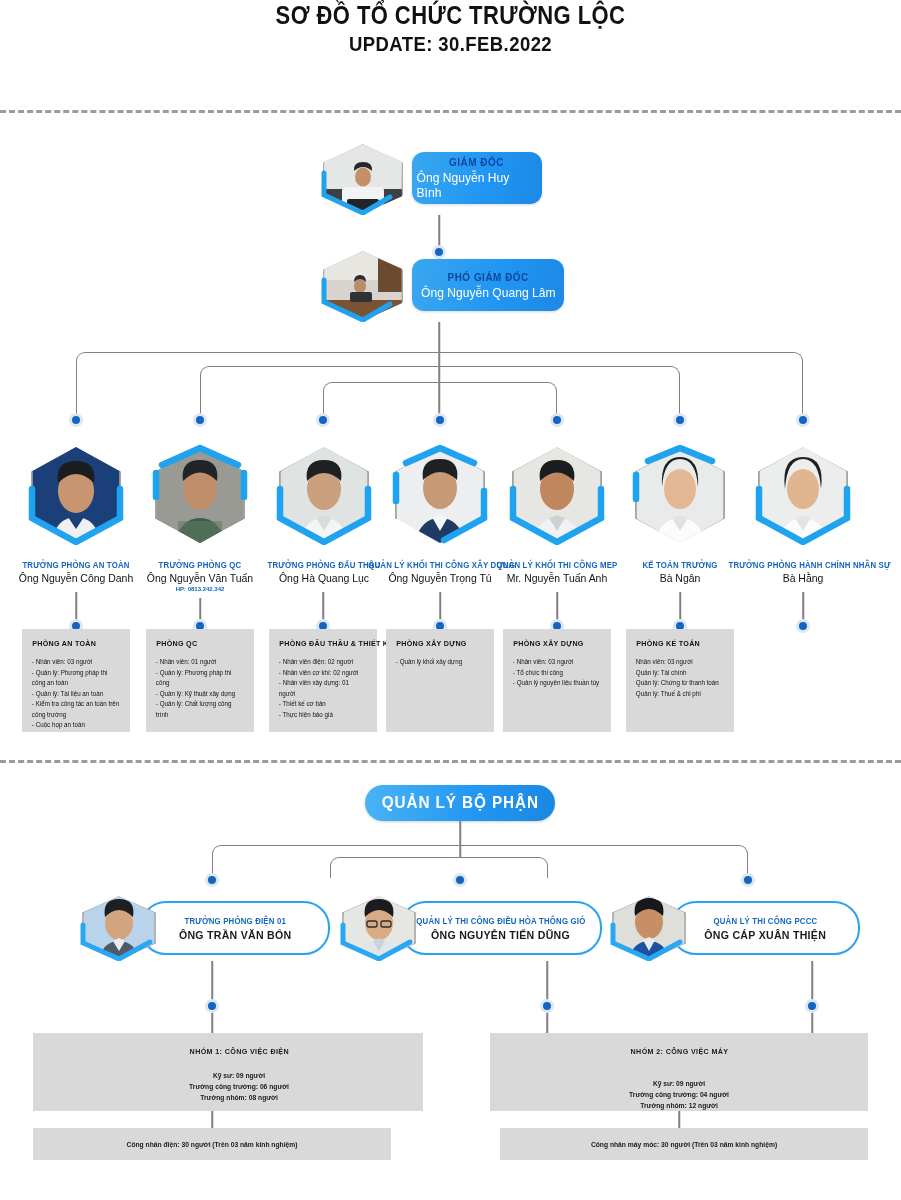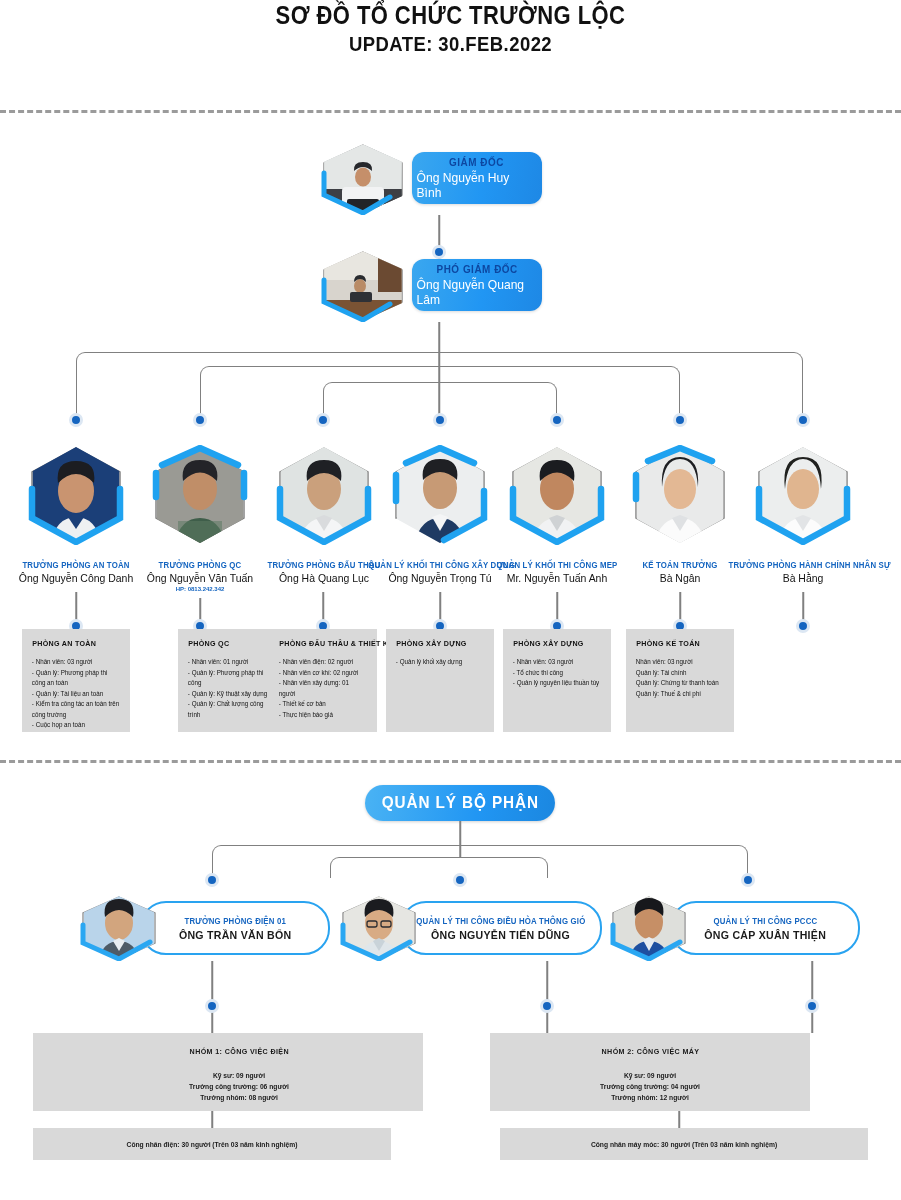--- a/index.html
+++ b/index.html
@@ -186,21 +186,21 @@
           <path d="M4,30 L4,52 L43,70 L70,54" fill="none" stroke="#1fa2f0" stroke-width="5" stroke-linecap="round"></path>
         </svg>
       </div>
     </div>
   </div>
 
   <div class="vline" style="left:439px; top:215px; height:55px;"></div>
   <div class="dot" style="left:439px; top:252px;"></div>
 
   <div class="exec" style="left:314px; top:250px; width:230px; height:72px;">
-    <div class="exec-pill" style="left:98px; top:9px; width:130px; height:52px;">
+    <div class="exec-pill" style="left:98px; top:9px; width:152px; height:52px;">
       <div class="role">PHÓ GIÁM ĐỐC</div>
       <div class="name">Ông Nguyễn Quang Lâm</div>
     </div>
     <div class="hex-wrap" style="left:6px; top:0; width:86px; height:72px;">
       <div class="hex-outline">
         <svg viewBox="0 0 86 72" preserveAspectRatio="none">
           <polygon points="43,2 82,20 82,52 43,70 4,52 4,20" fill="none" stroke="#7d7d7d" stroke-width="1.3"></polygon>
         </svg>
       </div>
       <div class="hex-photo">
@@ -444,21 +444,21 @@
     <div class="gtitle">PHÒNG AN TOÀN</div>
     <ul>
       <li>Nhân viên: 03 người</li>
       <li>Quản lý: Phương pháp thi công an toàn</li>
       <li>Quản lý: Tài liệu an toàn</li>
       <li>Kiểm tra công tác an toàn trên công trường</li>
       <li>Cuộc họp an toàn</li>
     </ul>
   </div>
 
-  <div class="gbox bulleted" style="left:146px; top:629px; width:108px; height:103px;margin-left:32px;">
+  <div class="gbox bulleted" style="left:146px; top:629px; width:108px; height:103px;">
     <div class="gtitle">PHÒNG QC</div>
     <ul>
       <li>Nhân viên: 01 người</li>
       <li>Quản lý: Phương pháp thi công</li>
       <li>Quản lý: Kỹ thuật xây dựng</li>
       <li>Quản lý: Chất lượng công trình</li>
     </ul>
   </div>
 
   <div class="gbox bulleted" style="left:269px; top:629px; width:108px; height:103px;">
@@ -606,21 +606,21 @@
   <div class="dot" style="left:812px; top:1006px;"></div>
 
   <div class="nbox" style="left:33px; top:1033px; width:390px; height:78px;padding-left:22px;">
     <div class="ntitle">NHÓM 1: CÔNG VIỆC ĐIỆN</div>
     <div class="nlines">
       <div>Kỹ sư: 09 người</div>
       <div>Trưởng công trường: 06 người</div>
       <div>Trưởng nhóm: 08 người</div>
     </div>
   </div>
-  <div class="nbox" style="left:490px; top:1033px; width:320px; height:78px;">
+  <div class="nbox" style="left:490px; top:1033px; width:378px; height:78px;justify-content:space-between;">
     <div class="ntitle">NHÓM 2: CÔNG VIỆC MÁY</div>
     <div class="nlines">
       <div>Kỹ sư: 09 người</div>
       <div>Trưởng công trường: 04 người</div>
       <div>Trưởng nhóm: 12 người</div>
     </div>
   </div>
 
   <div class="vline" style="left:212px; top:1111px; height:20px;"></div>
   <div class="vline" style="left:679px; top:1111px; height:20px;"></div>

